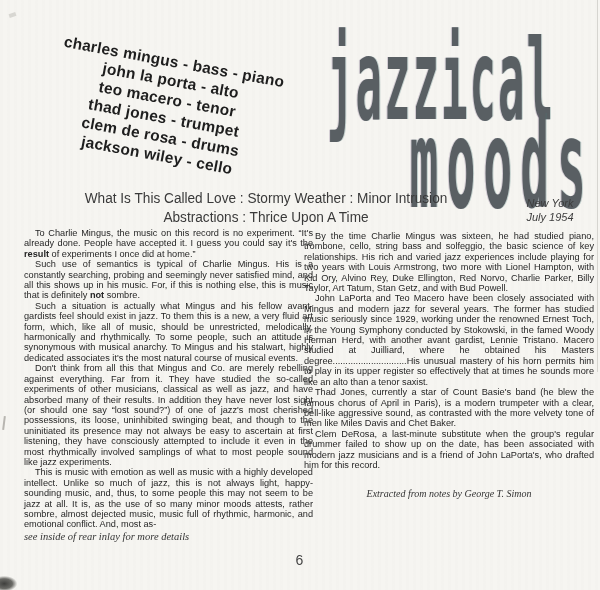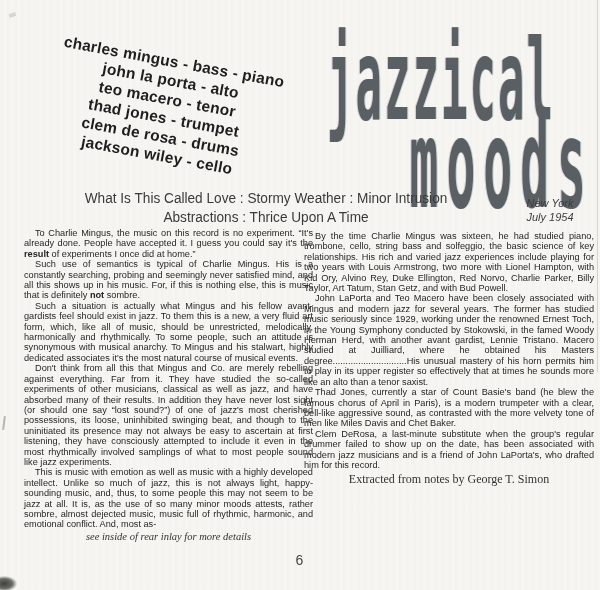--- a/index.html
+++ b/index.html
@@ -44,26 +44,26 @@
     position:absolute; width:289px; text-align:justify;
     font-size:9.2px; line-height:10.4px; color:#262626;
   }
   .col-left  { left:24px;   top:228px; }
   .col-right { left:304px; top:231px; width:290px; }
   .para { margin:0; text-indent:11px; }
   .para.no-indent { text-indent:0; }
   .bold { font-weight:bold; }
 
   .footnote {
-    margin-top:2px; text-align:center; font-family:"Liberation Serif", serif;
+    margin-top:2px; text-align:left; font-family:"Liberation Serif", serif;
     font-style:italic; font-size:10.5px; color:#333; text-indent:0;
   }
   .credit {
-    margin-top:3px; text-align:center; font-family:"Liberation Serif", serif;
-    font-size:12px; line-height:12.5px; color:#333;
+    margin-top:18px; text-align:center; font-family:"Liberation Serif", serif;
+    font-style:italic; font-size:10px; line-height:12.5px; color:#333;
   }
 
   .page-number {
     position:absolute; left:0; right:0; top:552px; text-align:center;
     font-size:14px; color:#454545; letter-spacing:1px;
   }
 
   
   .artifact-smudge {
     position:absolute; left:0; top:576px; width:17px; height:14px;

